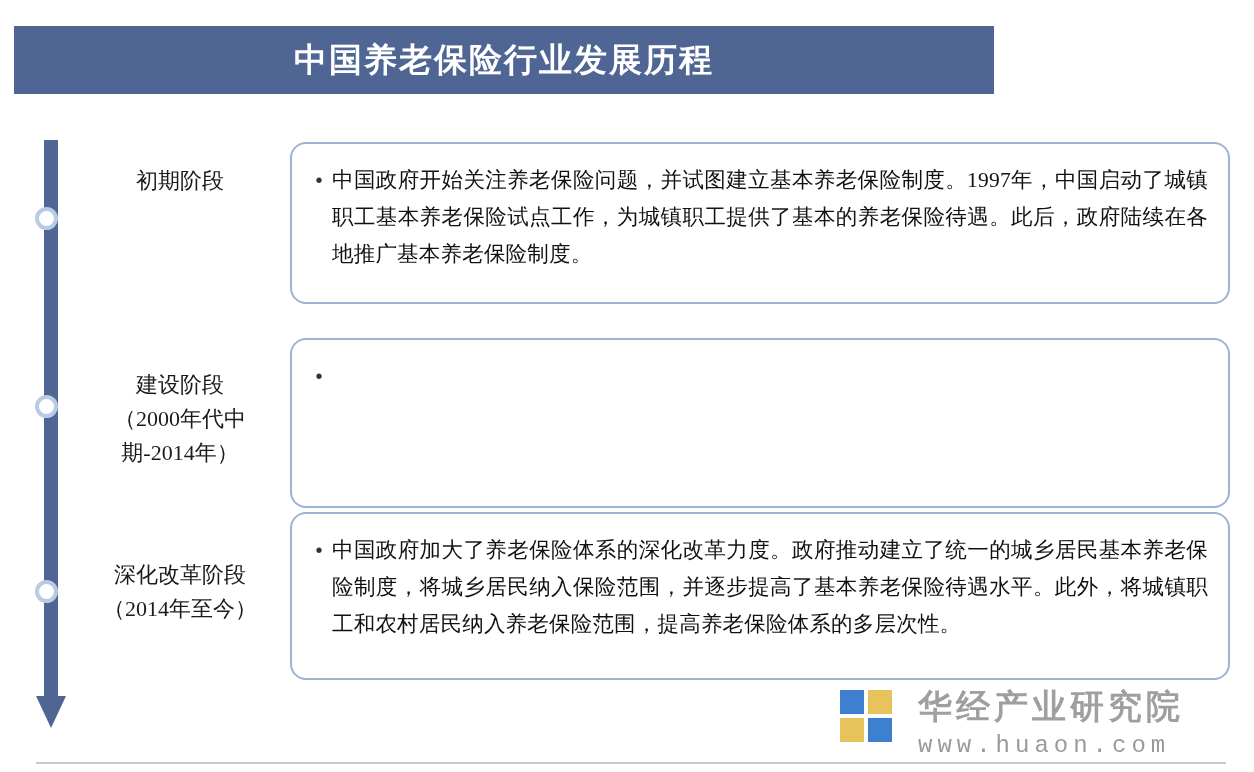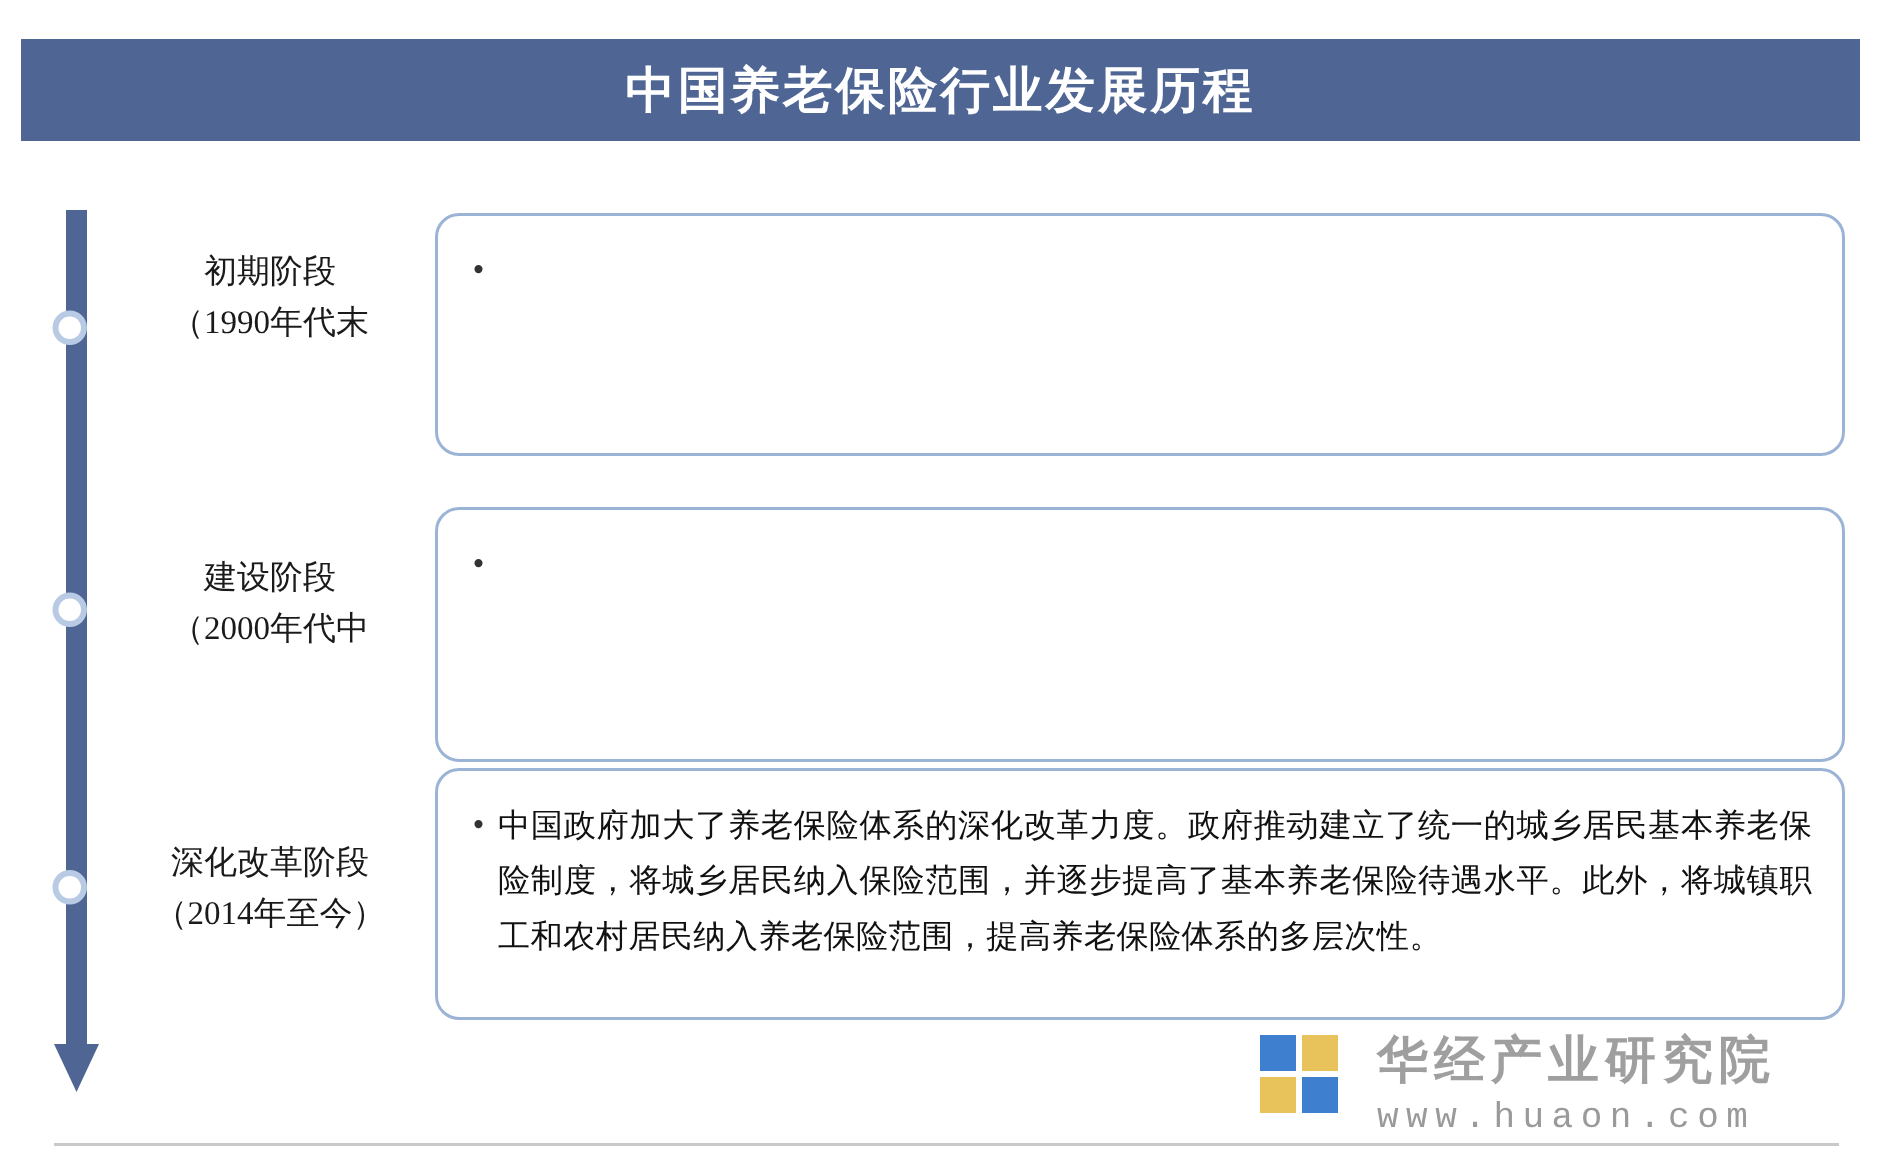--- a/index.html
+++ b/index.html
@@ -13,21 +13,21 @@
     font-family: "Liberation Sans", sans-serif;
     overflow: hidden;
     position: relative;
   }
 
   
   .title-banner {
     position: absolute;
     left: 14px;
     top: 26px;
-    width: 1226px;
+    width: 980px;
     height: 68px;
     background: #4f6694;
     display: flex;
     align-items: center;
     justify-content: center;
   }
   .title-banner .title-text {
     color: #ffffff;
     font-size: 33px;
     font-weight: bold;
@@ -198,31 +198,32 @@
   <div class="shaft"></div>
   <div class="arrow-head"></div>
   <div class="node node-0"></div>
   <div class="node node-1"></div>
   <div class="node node-2"></div>
 </div>
 
 <div class="stage stage-0">
   <div class="stage-label">
     <div>初期阶段</div>
-    <div>（1990年代末</div>
   </div>
   <div class="card card-0">
     <div class="bullet">•</div>
+    <div class="card-text">中国政府开始关注养老保险问题，并试图建立基本养老保险制度。1997年，中国启动了城镇职工基本养老保险试点工作，为城镇职工提供了基本的养老保险待遇。此后，政府陆续在各地推广基本养老保险制度。</div>
   </div>
 </div>
 
 <div class="stage stage-1">
   <div class="stage-label">
     <div>建设阶段</div>
     <div>（2000年代中</div>
+    <div>期-2014年）</div>
   </div>
   <div class="card card-1">
     <div class="bullet">•</div>
   </div>
 </div>
 
 <div class="stage stage-2">
   <div class="stage-label">
     <div>深化改革阶段</div>
     <div>（2014年至今）</div>

